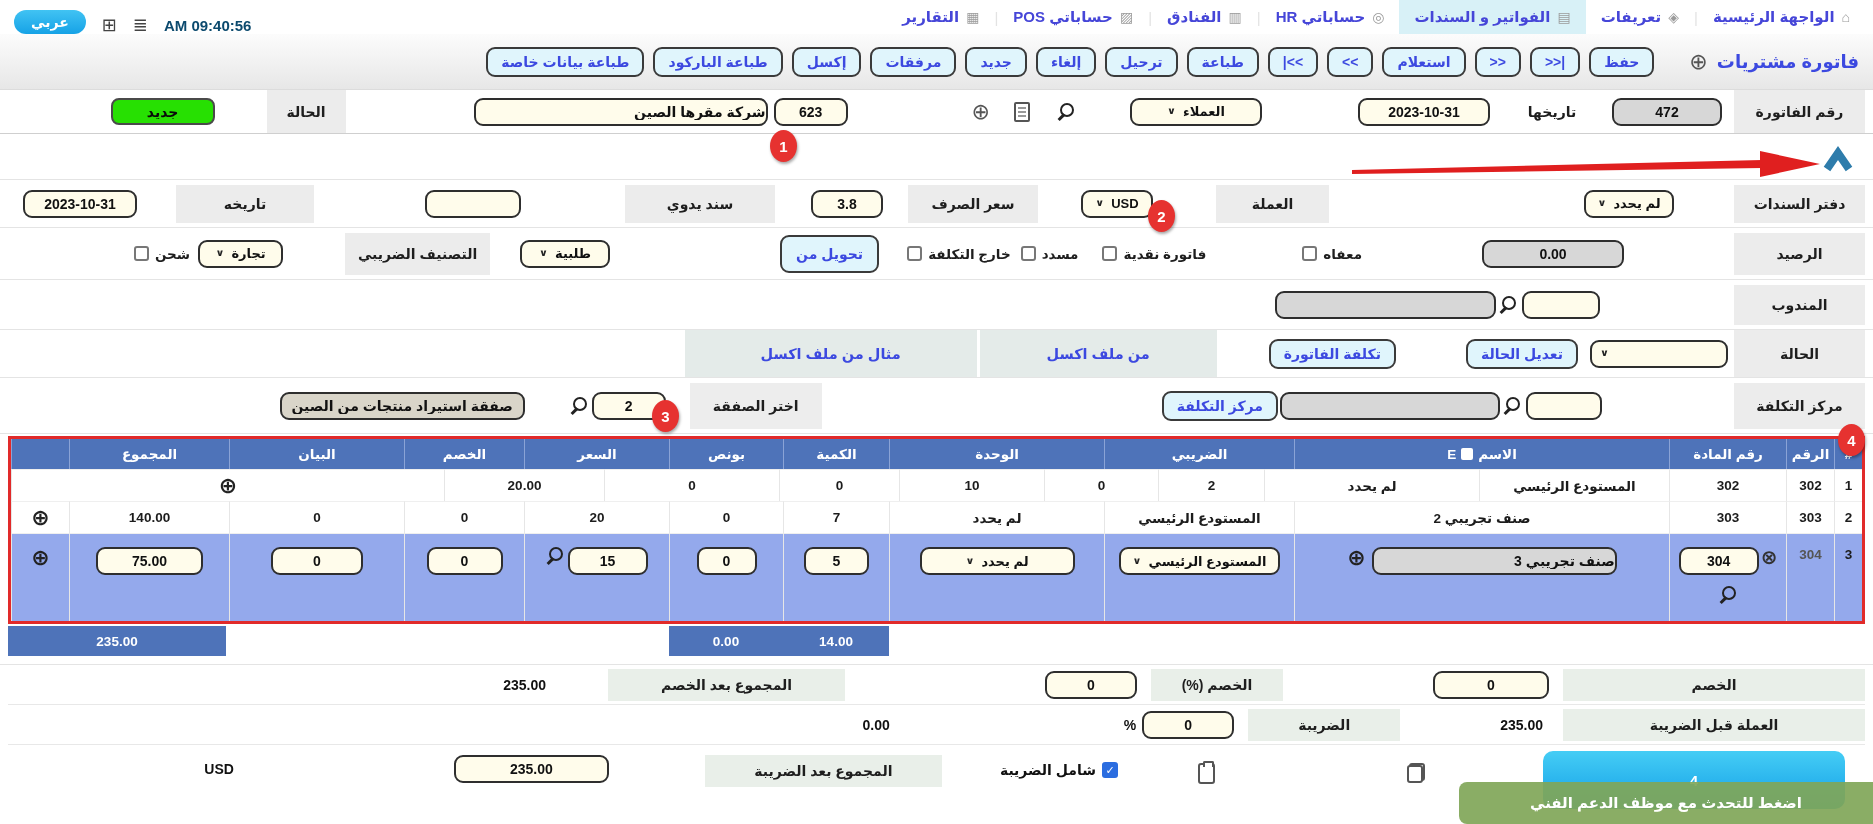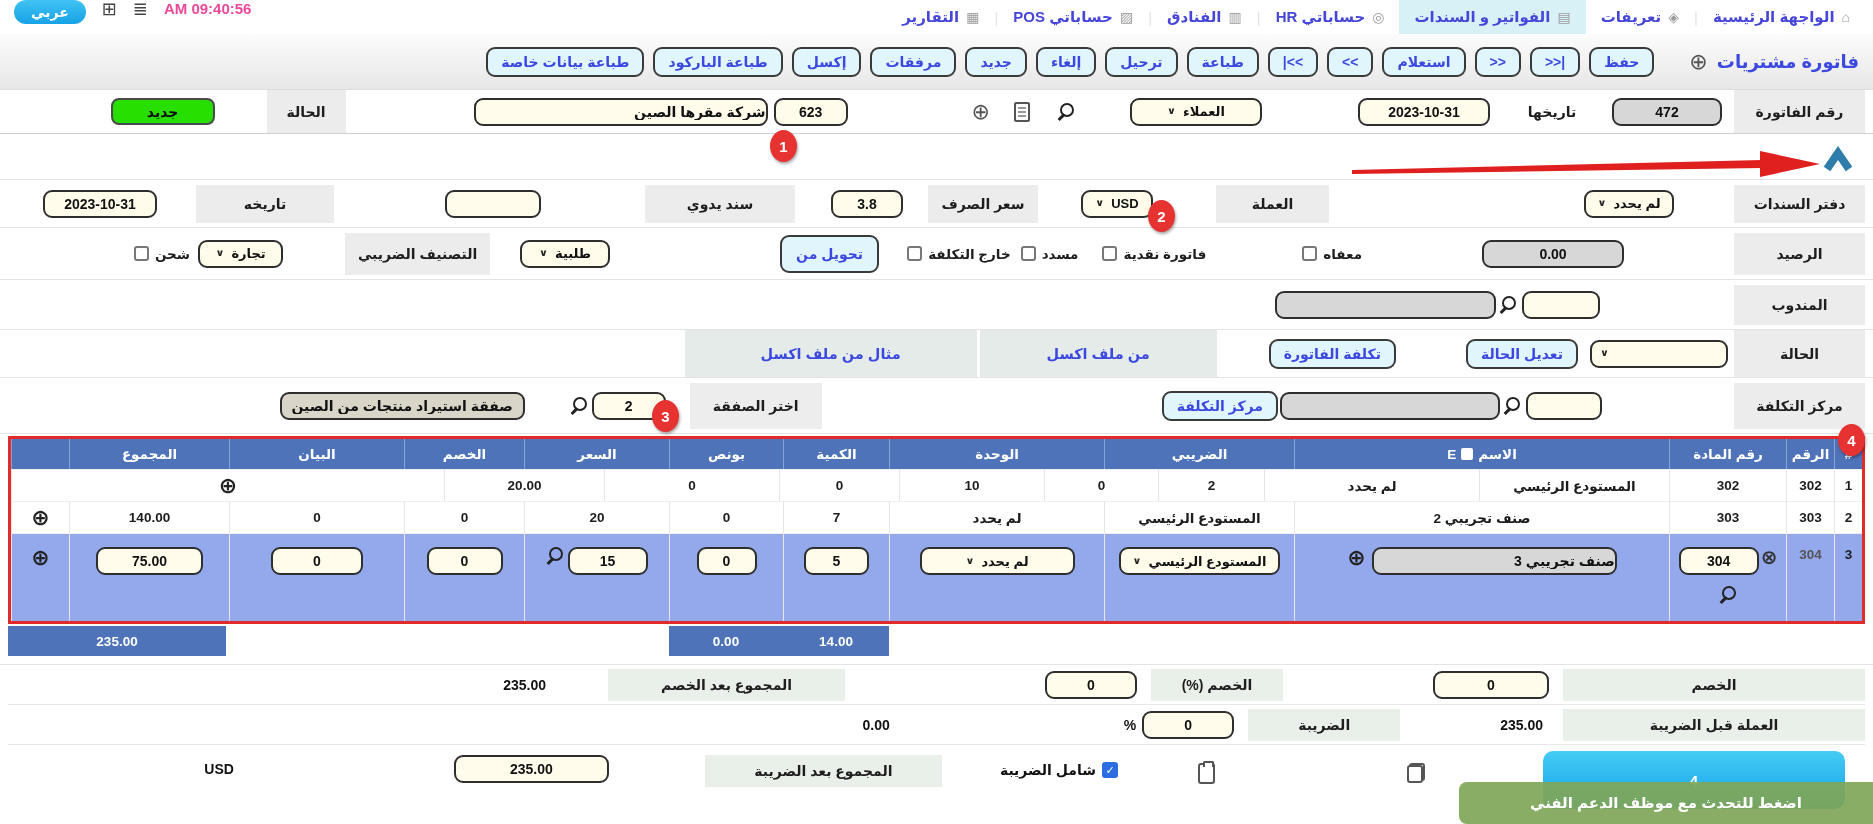--- a/index.html
+++ b/index.html
@@ -7,23 +7,23 @@
   body{font-family:"Liberation Sans","DejaVu Sans",sans-serif;}
   .page{position:relative;width:1873px;height:824px;overflow:hidden;direction:rtl;background:#fff;}
 
   
   .topbar{height:34px;display:flex;justify-content:space-between;align-items:stretch;padding:0 8px 0 14px;background:#fff;}
   .nav{display:flex;align-items:stretch;}
   .nav-item{display:flex;align-items:center;gap:7px;padding:0 15px;color:#4646d8;font-size:15px;font-weight:700;cursor:pointer;white-space:nowrap;}
   .nav-item .nicon{color:#9a9a9a;font-size:14px;font-weight:400;}
   .nav-item.active{background:#d8f1f7;}
   .nav-sep{color:#e3e3e3;align-self:center;font-size:15px;}
-  .top-left{display:flex;align-items:flex-start;gap:16px;direction:ltr;}
+  .top-left{display:flex;align-items:flex-end;gap:16px;direction:ltr;}
   .lang-pill{background:linear-gradient(#41c3f3,#16a2e6);color:#fff;border:none;border-radius:15px;padding:4px 17px;font-weight:700;font-size:14px;font-family:inherit;}
-  .time{font-weight:700;color:#ec4899;font-size:15px;direction:ltr;}
+  .time{font-weight:700;color:#0c4a6e;font-size:15px;direction:ltr;}
   .tb-ic{color:#444;font-size:18px;line-height:1;}
 
   
   .toolbar{height:56px;background:linear-gradient(#fcfcfc,#e7e7e7);display:flex;align-items:center;padding:0 14px;gap:9px;border-bottom:1px solid #dcdcdc;}
   .tb-title{display:flex;align-items:center;gap:9px;color:#3c49e0;font-size:18px;font-weight:700;margin-left:26px;white-space:nowrap;}
   .plus-o{font-size:22px;color:#555;font-weight:400;line-height:1;}
   .btn{background:#e0f5fc;border:2px solid #3a3a3a;border-radius:9px;color:#3c49e0;font-weight:700;font-size:14px;padding:5px 13px;direction:ltr;font-family:inherit;white-space:nowrap;cursor:pointer;}
 
   
   .lblcell{background:#ececec;height:100%;display:flex;align-items:center;justify-content:center;font-weight:700;color:#1e1e1e;font-size:14px;flex:none;}
@@ -187,21 +187,21 @@
       <span class="chv">∨</span>
     </div>
     <div class="sp" style="width:255px"></div>
     <div class="lblcell" style="width:113px;height:38px">العملة</div>
     <div class="sp" style="width:63px"></div>
     <div class="dd" style="width:72px;direction:ltr">
       <span class="chv">∨</span>
       <span>USD</span>
     </div>
     <div class="sp" style="width:43px"></div>
-    <div class="lblcell" style="width:110px;height:38px">سعر الصرف</div>
+    <div class="lblcell" style="width:130px;height:38px">سعر الصرف</div>
     <div class="sp" style="width:25px"></div>
     <input class="inp" style="width: 72px;" value="3.8">
     <div class="sp" style="width:36px"></div>
     <div class="lblcell" style="width:150px;height:38px">سند يدوي</div>
     <div class="sp" style="width:104px"></div>
     <input class="inp" style="width: 96px;">
     <div class="sp" style="width:111px"></div>
     <div class="lblcell" style="width:138px;height:38px">تاريخه</div>
     <div class="sp" style="width:39px"></div>
     <input class="inp" style="width: 114px;" value="2023-10-31">

